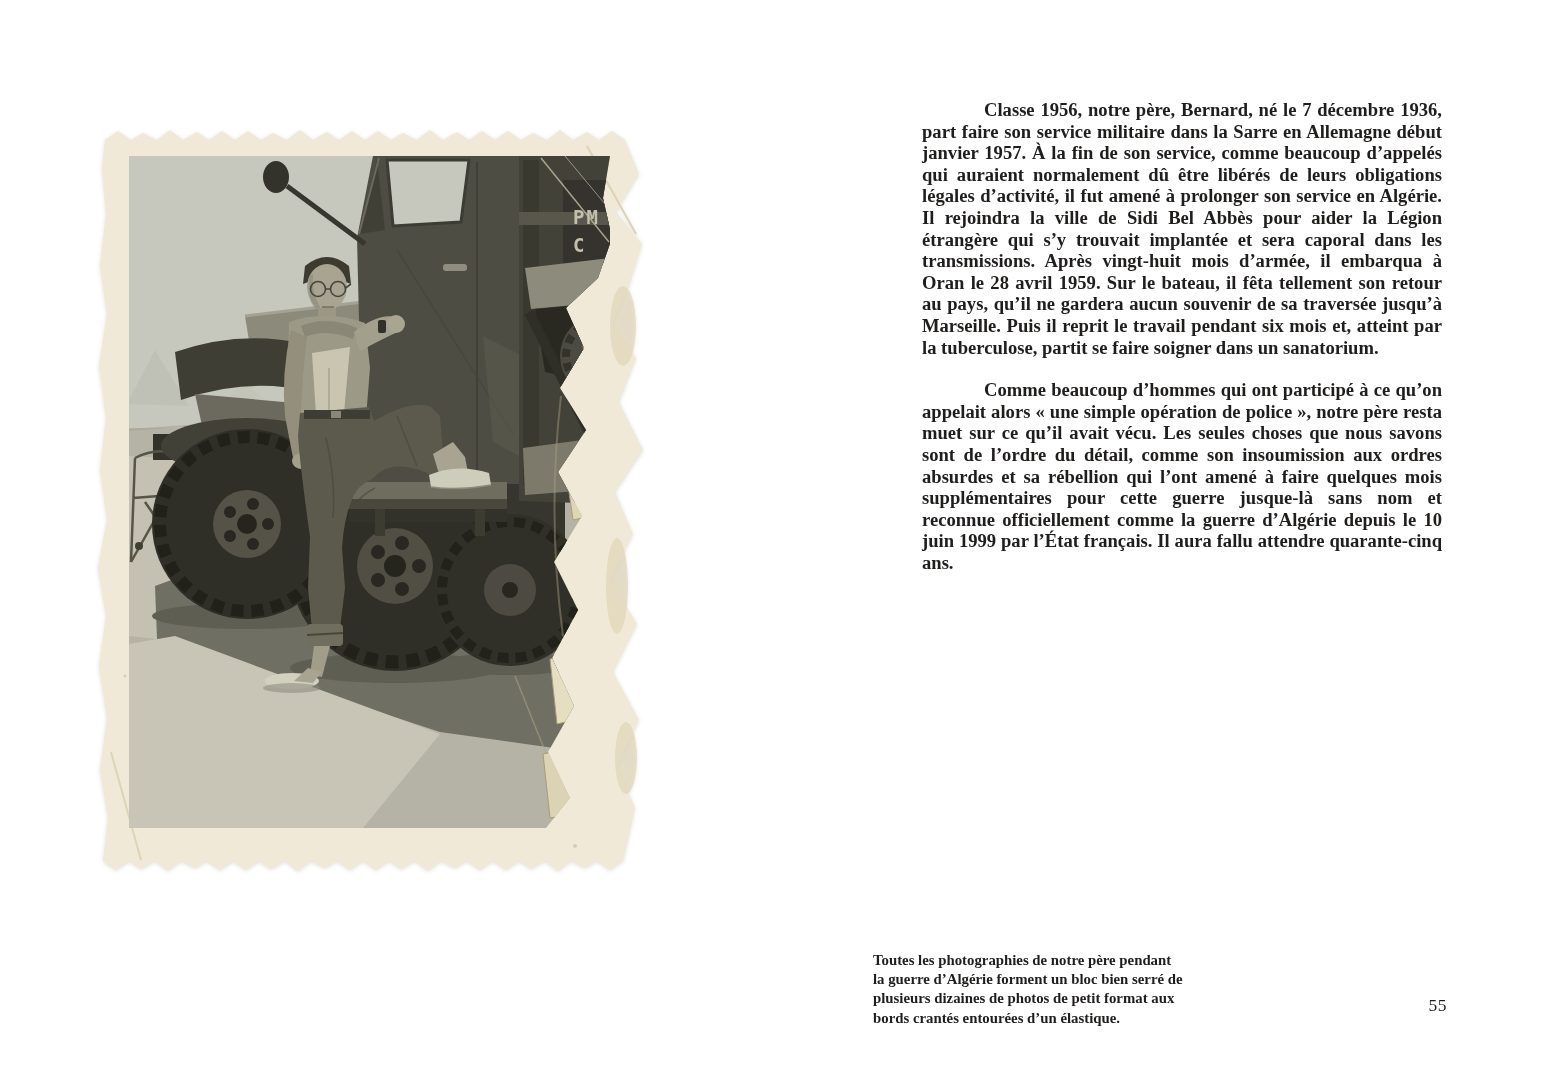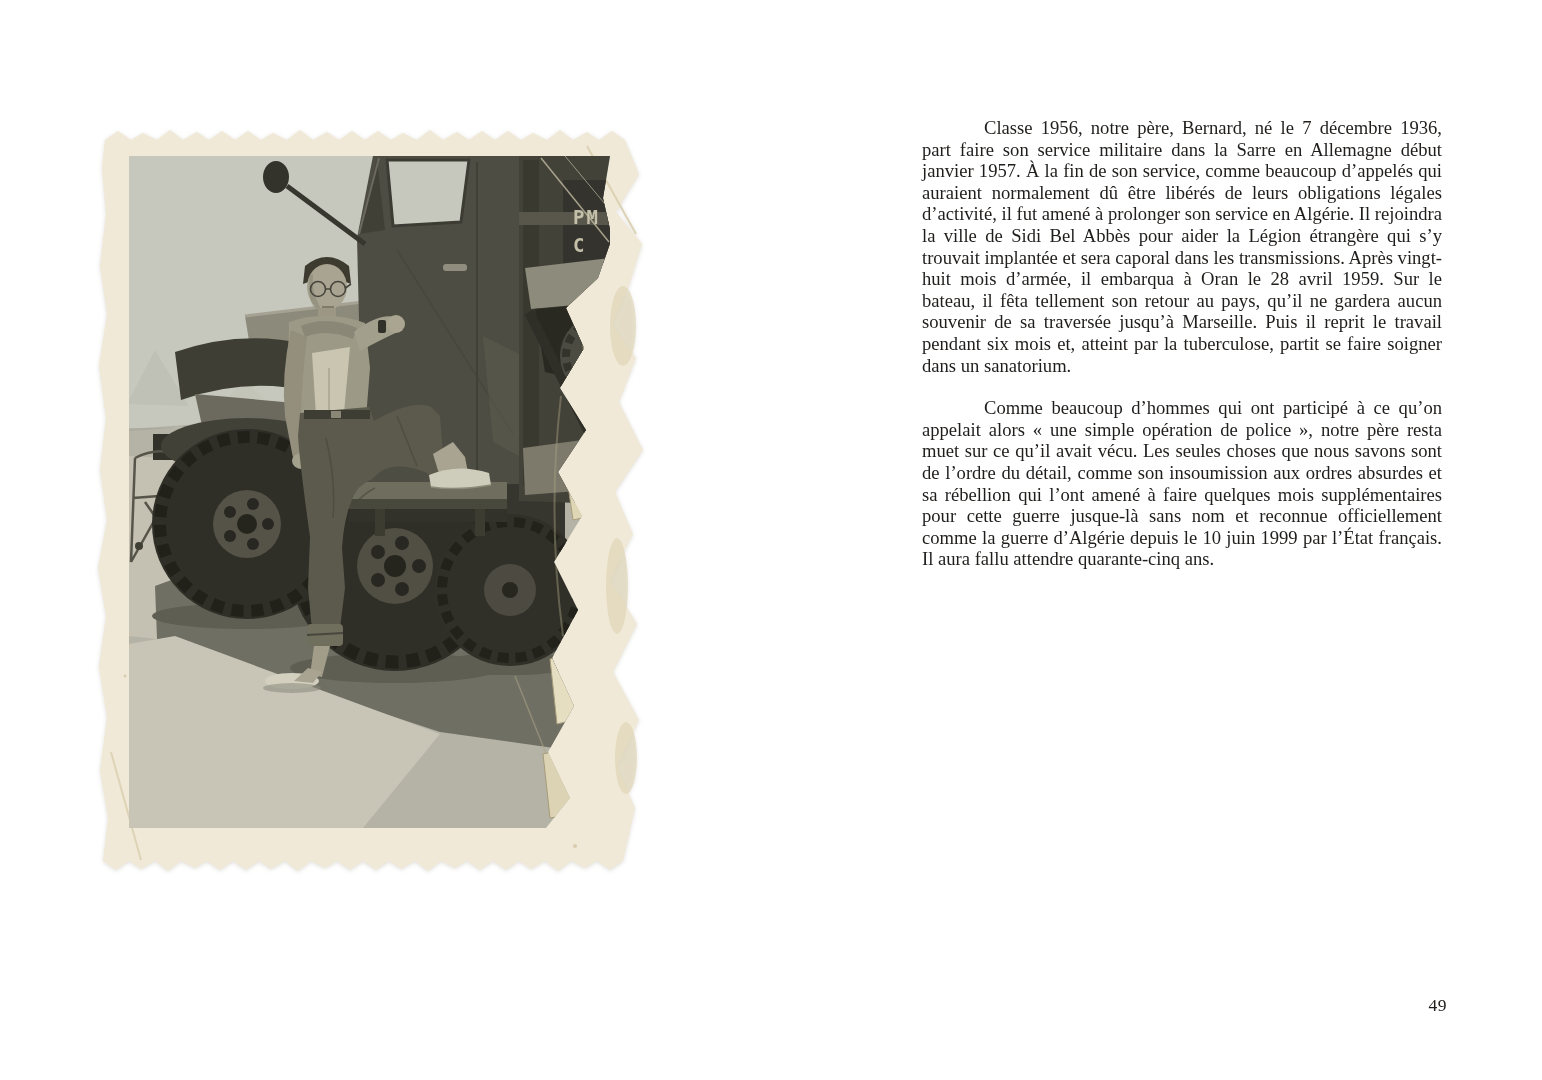--- a/index.html
+++ b/index.html
@@ -9,21 +9,21 @@
   }
   .photo{
     position:absolute;left:95px;top:116px;width:550px;height:765px;margin:0;
     filter:drop-shadow(0 1px 2px rgba(80,70,50,0.18));
   }
   .photo svg{display:block;width:550px;height:765px;}
   .text-block{
     position:absolute;left:922px;top:99px;width:520px;
     font-size:18.6px;line-height:21.6px;text-align:justify;
   }
-  .text-block p{margin:18px 0 21px 0;text-indent:62px;}
+  .text-block p{margin:0 0 21px 0;text-indent:62px;font-weight:bold;}
   .caption{
     position:absolute;left:873px;top:951px;width:312px;
     font-size:14.8px;line-height:19.2px;font-weight:bold;
     white-space:pre-line;text-align:left;
   }
   .pagenum{
     position:absolute;left:1395px;top:995px;width:52px;
     font-size:17.5px;text-align:right;letter-spacing:0.5px;
   }
 </style>
@@ -208,16 +208,20 @@
         <rect x="34" y="40" width="481" height="672" fill="#8f8a5f" opacity="0.045"></rect>
       </g>
     </svg>
   </figure>
 
   <main class="text-block">
     <p>Classe 1956, notre père, Bernard, né le 7 décembre 1936, part faire son service militaire dans la Sarre en Allemagne début janvier 1957. À la fin de son service, comme beaucoup d’appelés qui auraient normalement dû être libérés de leurs obligations légales d’activité, il fut amené à prolonger son service en Algérie. Il rejoindra la ville de Sidi Bel Abbès pour aider la Légion étrangère qui s’y trouvait implantée et sera caporal dans les transmissions. Après vingt-huit mois d’armée, il embarqua à Oran le 28 avril 1959. Sur le bateau, il fêta tellement son retour au pays, qu’il ne gardera aucun souvenir de sa traversée jusqu’à Marseille. Puis il reprit le travail pendant six mois et, atteint par la tuberculose, partit se faire soigner dans un sanatorium.</p>
     <p>Comme beaucoup d’hommes qui ont participé à ce qu’on appelait alors « une simple opération de police », notre père resta muet sur ce qu’il avait vécu. Les seules choses que nous savons sont de l’ordre du détail, comme son insoumission aux ordres absurdes et sa rébellion qui l’ont amené à faire quelques mois supplémentaires pour cette guerre jusque-là sans nom et reconnue officiellement comme la guerre d’Algérie depuis le 10 juin 1999 par l’État français. Il aura fallu attendre quarante-cinq ans.</p>
   </main>
 
-
-  <div class="pagenum">49</div>
+  <aside class="caption">Toutes les photographies de notre père pendant
+la guerre d’Algérie forment un bloc bien serré de
+plusieurs dizaines de photos de petit format aux
+bords crantés entourées d’un élastique.</aside>
+
+  <div class="pagenum">55</div>
 
 </div>
 
 </body></html>

